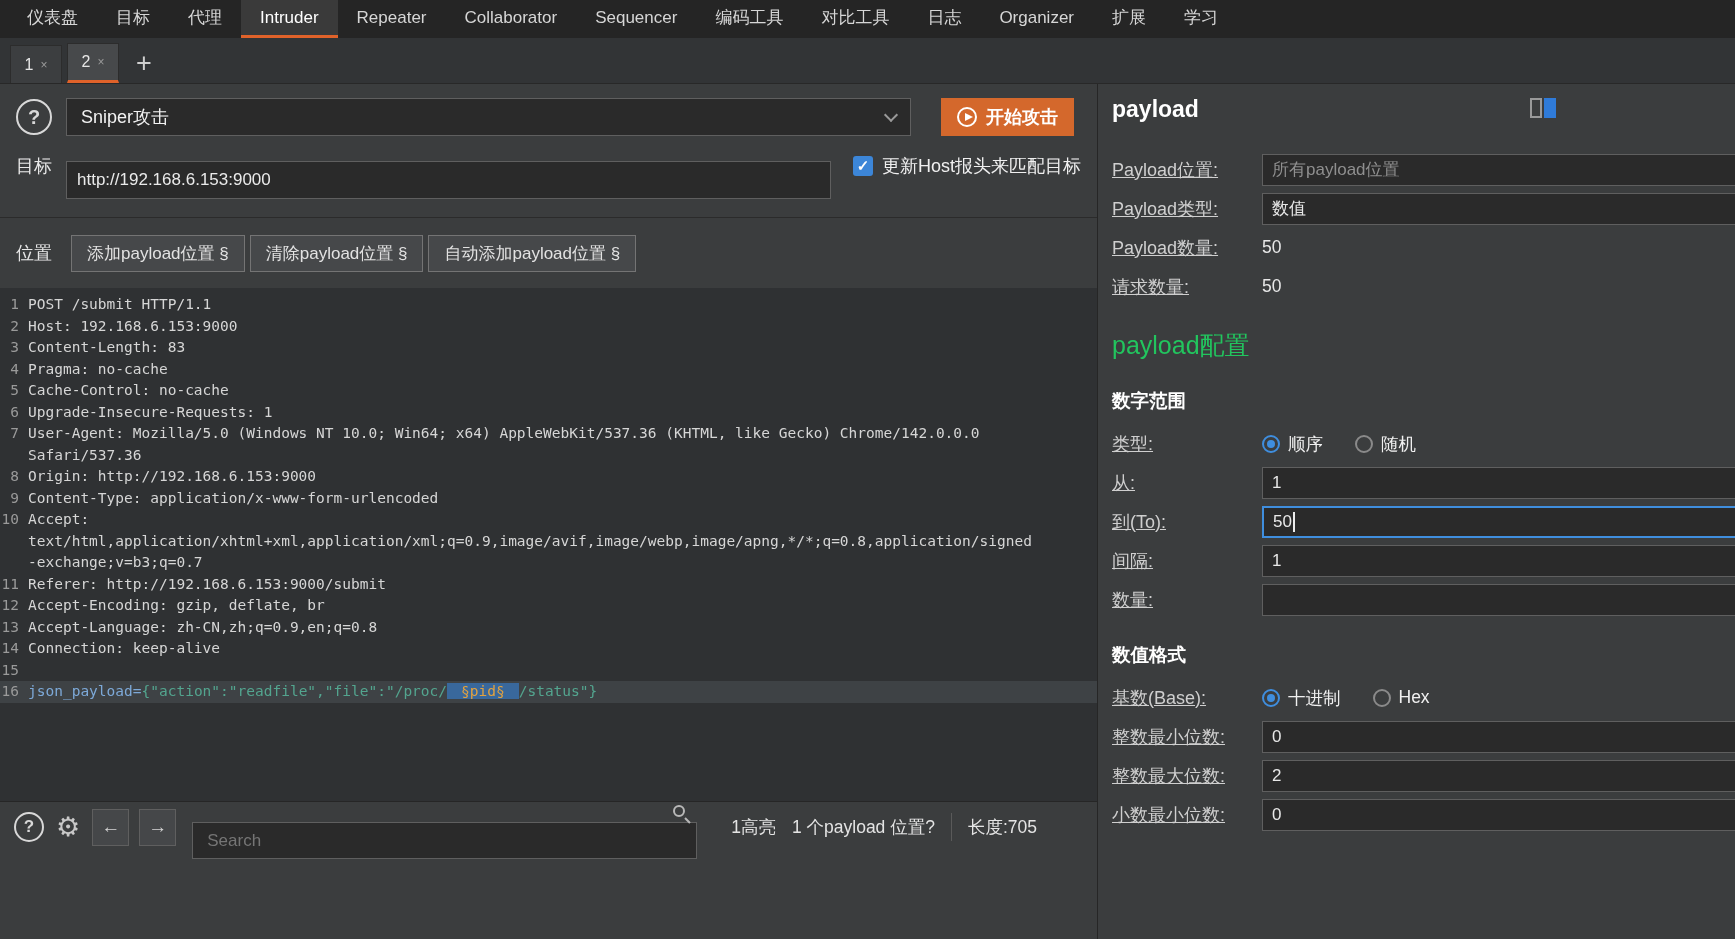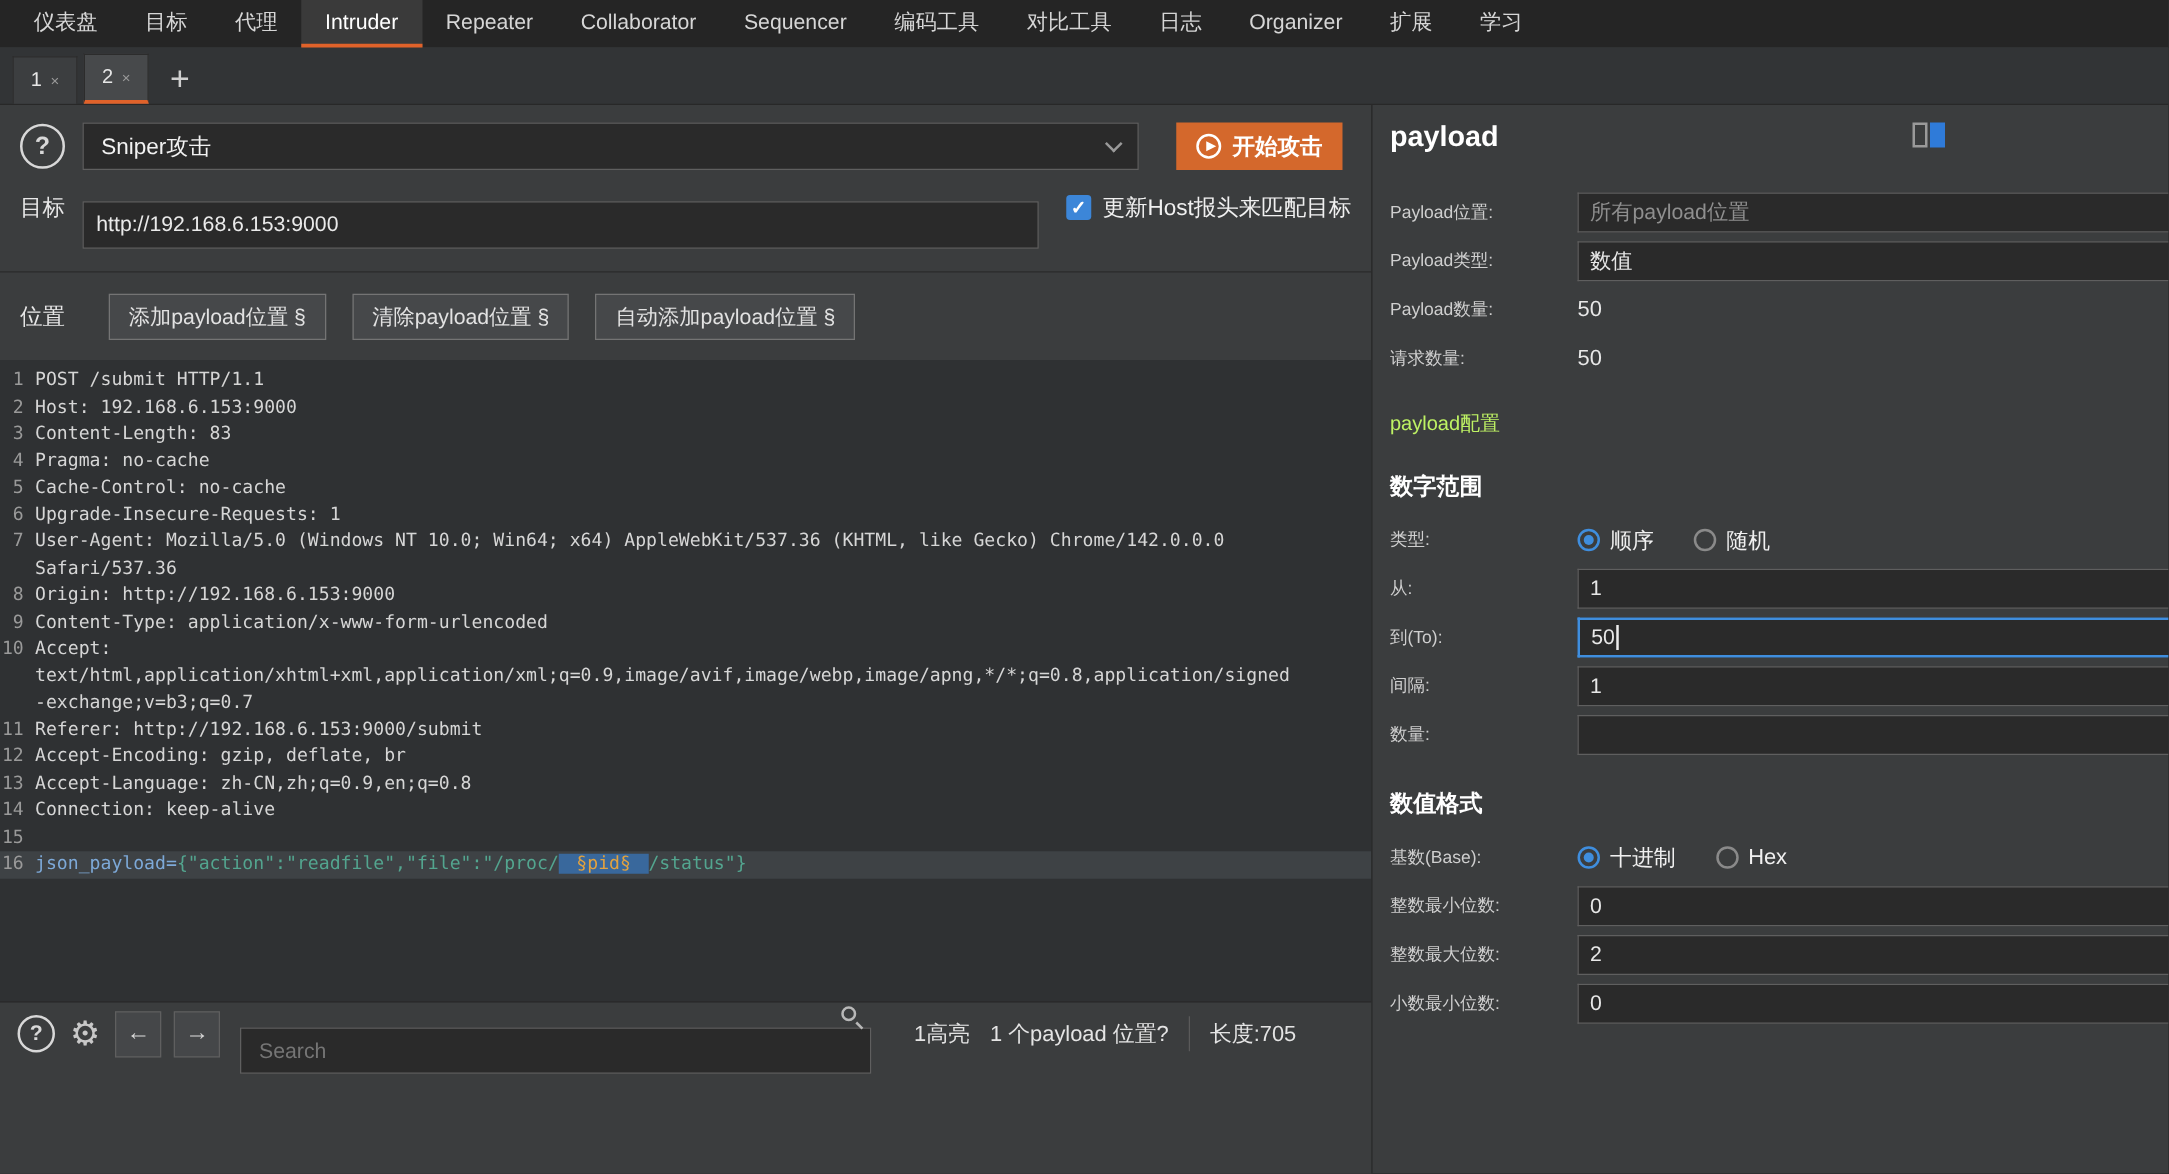--- a/index.html
+++ b/index.html
@@ -42,21 +42,21 @@
     border-top:4px solid transparent; border-bottom:4px solid transparent; }
   .target-row { display:flex; align-items:center; margin:8px 16px; height:40px; }
   .row-label { font-size:18px; color:#e8e8e8; width:50px; flex:0 0 50px; }
   .text-input { height:38px; background:#2a2a2a; border:1px solid #5f5f5f; color:#eaeaea;
     font-size:17px; padding:0 10px; font-family:"Liberation Sans", sans-serif;margin-top:27px; }
   .url-input { width:792px; }
   .checkbox { width:20px; height:20px; background:#3c86d8; border-radius:3px; margin-left:22px;
     display:flex; align-items:center; justify-content:center; color:#fff; font-size:15px; font-weight:bold; flex:0 0 20px; }
   .cb-label { margin-left:9px; font-size:18px; color:#f0f0f0; white-space:nowrap; }
   
-  .pos-row { height:70px; display:flex; align-items:center; padding:0 16px; gap:21px; }
+  .pos-row { height:70px; display:flex; align-items:center; padding:0 16px; gap:5px; }
   .pos-btn { height:37px; padding:0 15px; background:#46484a; border:1px solid #747474; color:#e2e2e2;
     font-size:17px; white-space:nowrap; }
   
   .editor { height:513px; background:#2f3133; padding-top:6px; overflow:hidden;
     font-family:"DejaVu Sans Mono", monospace; font-size:14.5px; line-height:21.5px; color:#d6d6d6; }
   .ed-row { display:flex; }
   .ed-row.hl { background:#3e4245; }
   .gutter { flex:0 0 28px; text-align:right; padding-right:9px; color:#9a9a9a; }
   .ed-text { flex:1; white-space:pre-wrap; word-break:break-all; padding-right:18px; }
   .seg.param { color:#7da9d8; }
@@ -78,30 +78,30 @@
   .stats { display:flex; align-items:center; gap:16px; margin-left:24px; font-size:17.5px; color:#e4e4e4; white-space:nowrap; }
   .vsep { width:1px; height:28px; background:#5a5a5a; }
   .left-filler { flex:1; background:#3b3d3e; }
   
   .right { flex:1; padding:12px 0 0 14px; position:relative; overflow:hidden; }
   .p-title { font-size:23px; font-weight:bold; color:#fff; margin-bottom:30px; }
   .layout-icon { position:absolute; left:432px; top:14px; width:26px; height:20px; display:flex; }
   .layout-icon .pane1 { width:12px; height:20px; border:2px solid #9a9a9a; }
   .layout-icon .pane2 { width:12px; height:20px; background:#2f7bd9; margin-left:2px; }
   .p-row { display:flex; align-items:center; height:33px; margin-bottom:6px; }
-  .p-label { flex:0 0 150px; font-size:14px; color:#cfcfcf; white-space:nowrap; }
+  .p-label { flex:0 0 150px; font-size:18px; color:#cfcfcf; white-space:nowrap;text-decoration:underline; }
   .p-input { flex:1; height:32px; background:#2a2a2a; border:1px solid #5f5f5f; border-right:none;
     color:#e8e8e8; font-size:17px; padding:0 9px; font-family:"Liberation Sans", sans-serif; }
   .p-input.muted { color:#8f8f8f; }
   .p-input-div { flex:1; height:32px; background:#2a2a2a; border:1px solid #5f5f5f; border-right:none;
     color:#e8e8e8; font-size:17px; padding:0 9px; display:flex; align-items:center; }
   .p-input-div.focus { border:2px solid #3f8ede; border-right:none; }
   .caret { display:inline-block; width:2px; height:20px; background:#ececec; margin-left:1px; }
   .p-value { font-size:17.5px; color:#e8e8e8; }
-  .p-config-title { font-size:16px; color:#bef264; margin-top:26px; }
+  .p-config-title { font-size:25px; color:#22c55e; margin-top:26px; }
   .p-desc { font-size:17.5px; color:#d8d8d8; margin-top:26px; }
   .p-subtitle { font-size:18.5px; font-weight:bold; color:#ffffff; margin-top:26px; margin-bottom:14px; }
   .radio-row { display:flex; align-items:center; height:33px; margin-bottom:6px; }
   .radio-pair { display:flex; align-items:center; margin-right:32px; }
   .radio { width:18px; height:18px; border-radius:50%; border:2px solid #8a8a8a; position:relative; flex:0 0 18px; }
   .radio.sel { border-color:#3f8ede; }
   .radio.sel::after { content:""; position:absolute; inset:3px; border-radius:50%; background:#3f8ede; }
   .radio-label { margin-left:8px; font-size:17.5px; color:#f0f0f0; }
 </style>
 </head>

